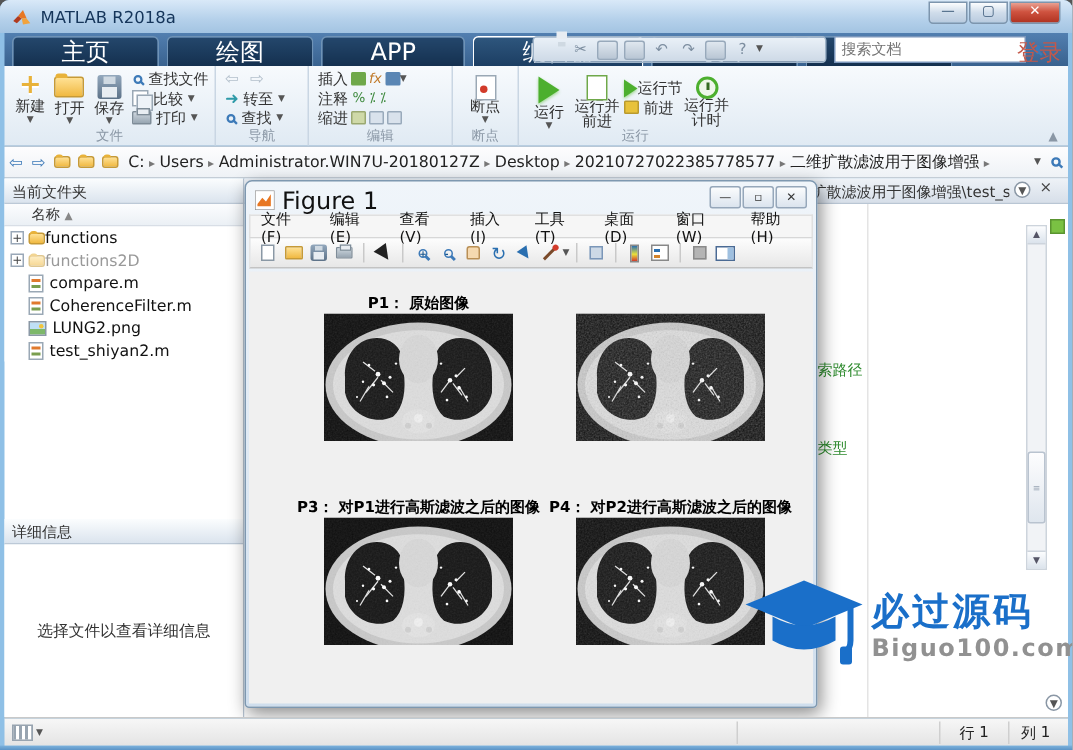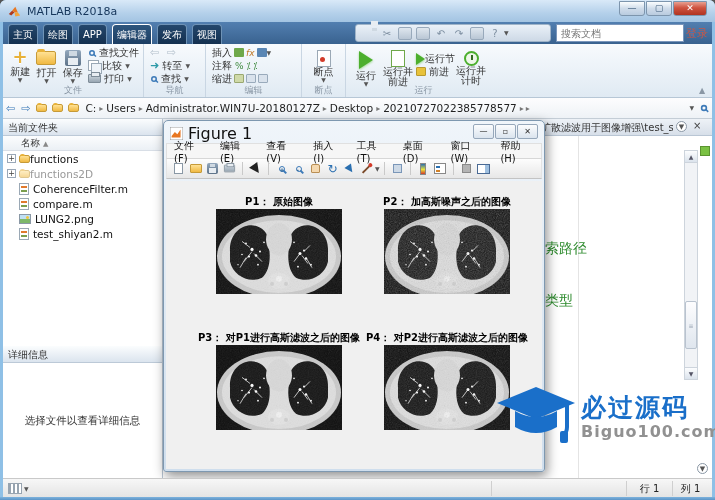--- a/index.html
+++ b/index.html
@@ -13,33 +13,33 @@
   .ml-logo { width:13px; height:13px; margin:0 6px 0 8px; }
   .title-text { font-size:11px; color:#15355a; }
   .winbtns { position:absolute; right:8px; top:1px; display:flex; }
   .winbtn { width:26px; height:15px; margin-left:1px; border:1px solid #7d95ad; border-radius:0 0 3px 3px;
     background:linear-gradient(#fbfdfe,#cfdcea 50%,#b9cbdf); color:#3a5878; font-size:9px;
     display:flex; align-items:center; justify-content:center; line-height:1; }
   .winbtn.close { background:linear-gradient(#e9a091,#cf5340 45%,#b03321); color:#fff; width:34px; }
 
   .tabstrip { position:absolute; left:3px; top:22px; width:709px; height:22px;
     background:linear-gradient(#527fb0,#39628f); display:flex; align-items:flex-end; }
-  .rtab { height:20px; line-height:19px; padding:0 4px; margin-left:5px; color:#fff; font-size:10px;
+  .rtab { height:20px; line-height:19px; padding:0 32px; margin-left:5px; color:#fff; font-size:16px;
     background:linear-gradient(#24476c,#14304f); border:1px solid #6f93b6; border-bottom:none;
     border-radius:4px 4px 0 0; }
   .rtab.active { border-color:#fff; background:linear-gradient(#2e567d,#1c3e63); }
   .qat { position:absolute; left:352px; top:2px; height:18px; width:196px; display:flex; align-items:center;
     background:linear-gradient(#eaf1f8,#cdd9e6); border-radius:3px; border:1px solid #9fb4c9; padding:0 4px; }
   .qico { width:14px; height:13px; margin:0 2px; color:#7d8ea0; font-size:10px; line-height:13px; text-align:center; }
   .qshape { background:linear-gradient(#dfe7ef,#b9c6d4); border:1px solid #98a9bb; border-radius:2px; }
   .searchbox { position:absolute; left:553px; top:2px; width:128px; height:18px; background:#fff;
     border:1px solid #7a96bb; display:flex; align-items:center; }
   .searchbox input { flex:1; border:none; outline:none; font-size:10px; color:#666; padding:0 4px;
     font-family:"DejaVu Sans",sans-serif; background:transparent; }
-  .login { position:absolute; right:4px; top:4px; font-size:11px; color:#c4584a; }
+  .login { position:absolute; right:4px; top:4px; font-size:15px; color:#c4584a; }
 
   .ribbon { position:absolute; left:3px; top:44px; width:709px; height:54px;
     background:linear-gradient(#f7fafd,#e0eaf3); border-bottom:1px solid #b7c7d6; display:flex; }
   .rgroup { position:relative; height:100%; border-right:1px solid #c9d6e3; padding:2px 4px 12px 4px;
     display:flex; align-items:flex-start; }
   .glabel { position:absolute; bottom:0; left:0; right:0; text-align:center; font-size:9px; color:#8a97a5; }
   .bigbtn { width:32px; display:flex; flex-direction:column; align-items:center; font-size:10px; color:#333; padding-top:1px; }
   .bigbtn .blabel { line-height:10px; text-align:left; }
   .caret { font-size:6px; color:#555; line-height:6px; }
   .smallcol { display:flex; flex-direction:column; justify-content:flex-start; margin-left:2px; }
@@ -108,21 +108,21 @@
   
   .editorpanel { position:absolute; left:163px; top:119px; width:549px; height:359px; background:#fff; z-index:1; }
   .edtabbar { position:relative; height:17px; background:linear-gradient(#eef2f7,#d7dfe9); border-bottom:1px solid #b9c6d4;
     font-size:10px; color:#333; }
   .edtabtitle { position:absolute; left:378px; top:2px; width:132px; overflow:hidden; white-space:nowrap; }
   .edtab-circle { position:absolute; left:513px; top:2px; width:11px; height:11px; border:1px solid #8a97a5; border-radius:50%;
     font-size:7px; line-height:10px; text-align:center; color:#555; background:#fff; }
   .edtab-close { position:absolute; left:530px; top:1px; font-size:10px; color:#444; }
   .edbody { position:absolute; left:0; top:17px; right:0; bottom:0; background:#fff; }
   .edvline { position:absolute; left:415px; top:0; bottom:0; width:1px; background:#e4e4e4; }
-  .edcomment { position:absolute; font-size:14px; color:#2e8b2e; }
+  .edcomment { position:absolute; font-size:10px; color:#2e8b2e; }
   .edscroll { position:absolute; left:521px; top:14px; width:14px; height:230px; background:#f1f3f6; border:1px solid #cdd4dc; }
   .edscroll .sb-btn { height:12px; background:linear-gradient(#fcfdfe,#dbe3ec); border-bottom:1px solid #cdd4dc;
     font-size:6px; text-align:center; color:#556; line-height:12px; }
   .edscroll .sb-btn.bot { position:absolute; bottom:0; left:0; right:0; border-top:1px solid #cdd4dc; border-bottom:none; }
   .edscroll .sb-thumb { position:absolute; left:0; right:0; top:150px; height:48px; background:linear-gradient(#fdfdfe,#dfe6ee);
     border:1px solid #b9c3cf; border-radius:2px; font-size:6px; color:#98a4b2; text-align:center; line-height:48px; letter-spacing:0; }
   .ed-green { position:absolute; left:537px; top:10px; width:10px; height:10px; background:#7ac143; border:1px solid #5a9430; }
   .ed-bot-circle { position:absolute; left:534px; bottom:4px; width:11px; height:11px; border:1px solid #8a97a5; border-radius:50%;
     font-size:7px; line-height:10px; text-align:center; color:#555; background:#fff; }
 
@@ -351,20 +351,21 @@
     <span class="crumb">C:</span>
       <span class="crumb-sep">▸</span>
     <span class="crumb">Users</span>
       <span class="crumb-sep">▸</span>
     <span class="crumb">Administrator.WIN7U-20180127Z</span>
       <span class="crumb-sep">▸</span>
     <span class="crumb">Desktop</span>
       <span class="crumb-sep">▸</span>
     <span class="crumb">20210727022385778577</span>
       <span class="crumb-sep">▸</span>
+    <span class="crumb">二维扩散滤波用于图像增强</span>
       <span class="crumb-sep">▸</span>
     <div class="addr-right">
       <span class="caret" style="margin-right:6px">▼</span>
       <span class="mag" style="transform:scale(.8)"></span>
     </div>
   </div>
 
   <div class="editorpanel">
     <div class="edtabbar">
       <span class="edtabtitle">扩散滤波用于图像增强\test_shiya...</span>
@@ -397,26 +398,26 @@
         <span class="fname">functions</span>
       </div>
       <div class="frow dim">
         <span class="expander">+</span>
         <span class="fico ico-folder small" style="opacity:.55"></span>
         <span class="fname">functions2D</span>
       </div>
       <div class="frow">
         <span class="noexp"></span>
         <span class="fico ico-mfile"></span>
-        <span class="fname">CoherenceFilter.m</span>
+        <span class="fname">compare.m</span>
       </div>
       <div class="frow">
         <span class="noexp"></span>
         <span class="fico ico-mfile"></span>
-        <span class="fname">compare.m</span>
+        <span class="fname">CoherenceFilter.m</span>
       </div>
       <div class="frow">
         <span class="noexp"></span>
         <span class="fico ico-img"></span>
         <span class="fname">LUNG2.png</span>
       </div>
       <div class="frow">
         <span class="noexp"></span>
         <span class="fico ico-mfile"></span>
         <span class="fname">test_shiyan2.m</span>
@@ -559,21 +560,20 @@
           </g>
         </defs>
       </svg>
 
       <div class="ct-caption" style="left:20px;top:14px">P1： 原始图像</div>
       <svg class="ctimg" style="left:50px;top:28px" viewBox="0 0 126 84" preserveAspectRatio="none">
         <use href="#ct"></use>
           <rect width="126" height="84" filter="url(#nz)" opacity="0.16"></rect>
       </svg>
 
-      <div class="ct-caption" style="left:188px;top:14px">P2： 加高斯噪声之后的图像</div>
       <svg class="ctimg" style="left:218px;top:28px" viewBox="0 0 126 84" preserveAspectRatio="none">
         <use href="#ct"></use>
           <rect width="126" height="84" filter="url(#nz)" opacity="0.38"></rect>
       </svg>
 
       <div class="ct-caption" style="left:20px;top:150px">P3： 对P1进行高斯滤波之后的图像</div>
       <svg class="ctimg smoothed" style="left:50px;top:164px" viewBox="0 0 126 84" preserveAspectRatio="none">
         <use href="#ct"></use>
           <rect width="126" height="84" filter="url(#nz)" opacity="0.12"></rect>
       </svg>

